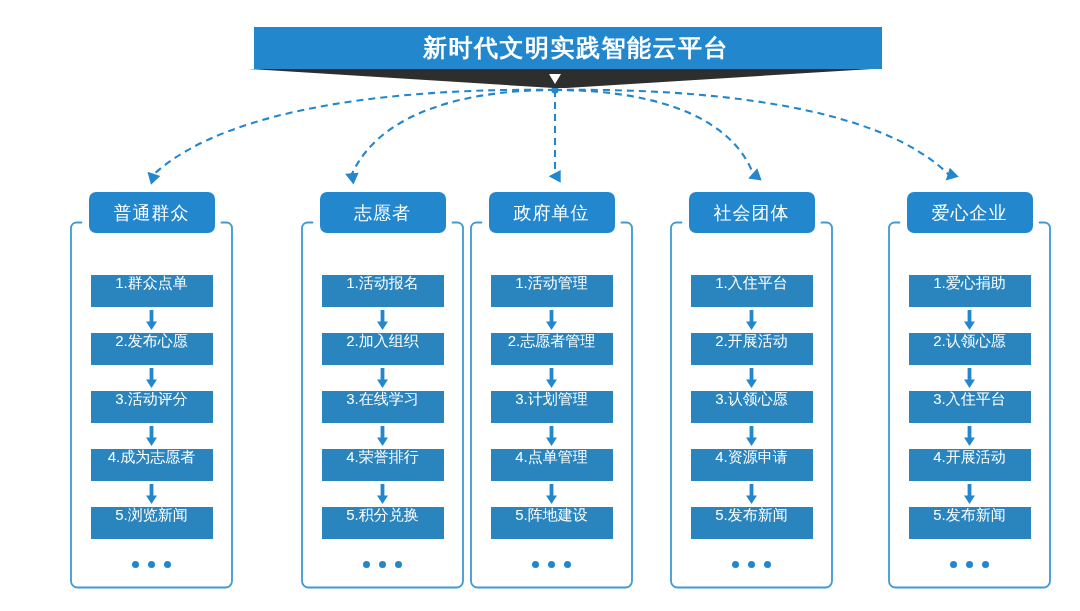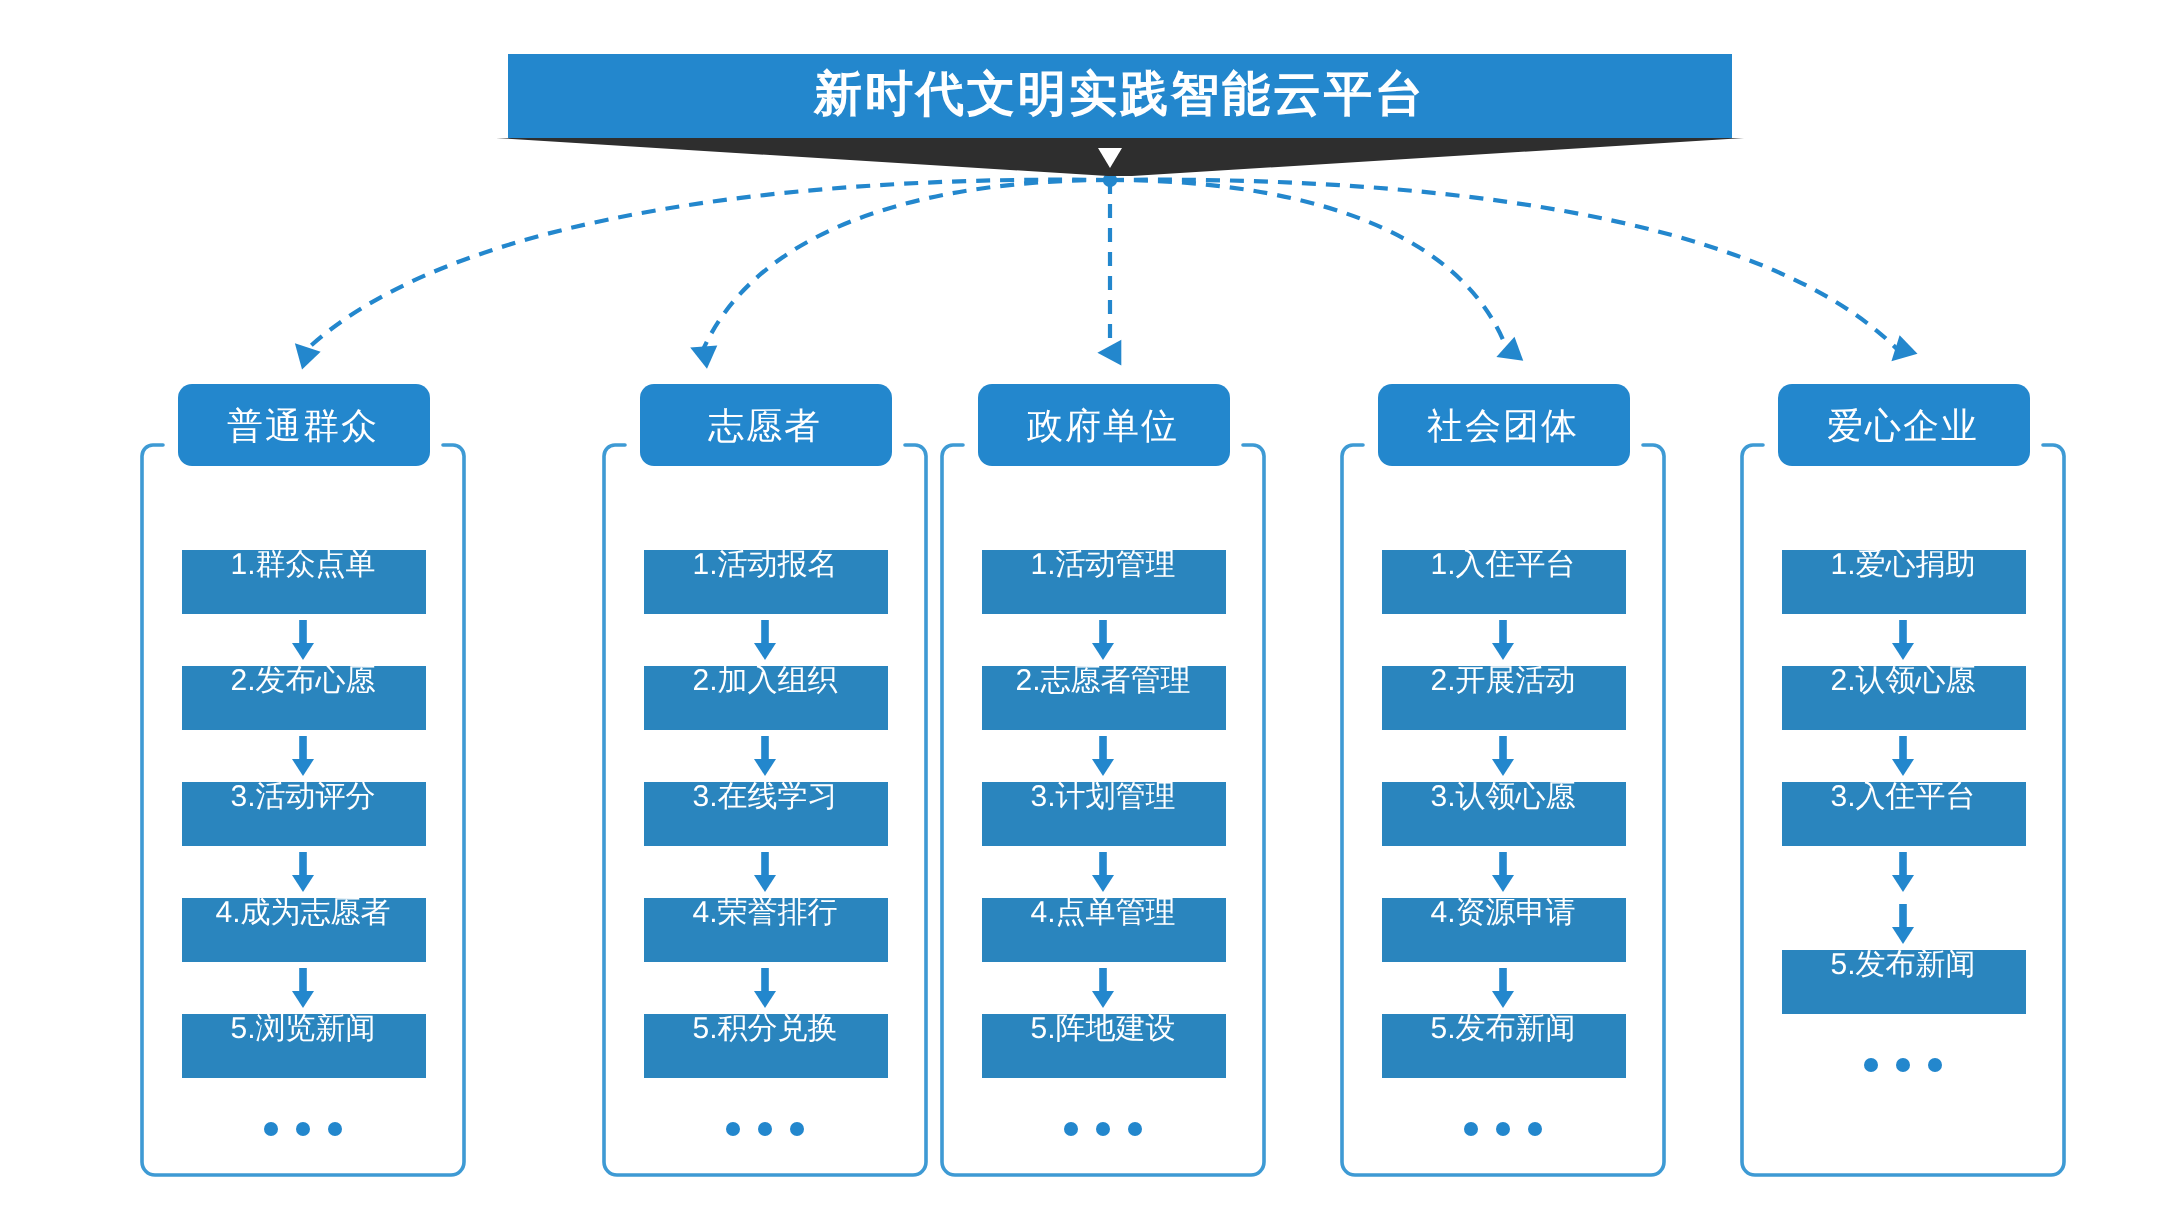--- a/index.html
+++ b/index.html
@@ -33,20 +33,21 @@
   }
   .title-bar {
     position: absolute;
     left: 0; top: 0;
     width: 612px;
     height: 42px;
     background: #2387cd;
     display: flex;
     align-items: center;
     justify-content: center;
+    padding-left: 16px;
   }
   .title-text {
     color: #ffffff;
     font-size: 24px;
     font-weight: bold;
     letter-spacing: 1.5px;
     line-height: 1;
     white-space: nowrap;
   }
 
@@ -412,21 +413,21 @@
         <div class="item-box">
           <span class="item-text">5.发布新闻</span>
         </div>
         <div class="ellipsis" title="...">
           <span class="dot"></span>
           <span class="dot"></span>
           <span class="dot"></span>
         </div>
       </div>
   </div>
-    <div class="column" style="left: 870px;">
+    <div class="column" style="left: 888px;">
     <svg class="card-outline" viewBox="0 0 163 384" aria-hidden="true">
       <path d="M11.5,17.5 L6.5,17.5 A5.5,5.5 0 0 0 1,23 L1,376 A6.5,6.5 0 0 0 7.5,382.5
                L155.5,382.5 A6.5,6.5 0 0 0 162,376 L162,23 A5.5,5.5 0 0 0 156.5,17.5 L151.5,17.5" fill="none" stroke="#3e9ad4" stroke-width="1.8" stroke-linecap="round"></path>
     </svg>
     <div class="col-header">
       <span class="col-header-text">爱心企业</span>
     </div>
     <div class="items">
         <div class="item-box">
           <span class="item-text">1.爱心捐助</span>
@@ -448,20 +449,23 @@
         </div>
         <div class="item-box">
           <span class="item-text">3.入住平台</span>
         </div>
         <div class="arrow-gap">
           <svg class="arrow-down" viewBox="0 0 11 20" aria-hidden="true">
             <rect x="3.6" y="0" width="3.8" height="12.5" fill="#2387cd"></rect>
             <path d="M0,11.5 L11,11.5 L5.5,20 Z" fill="#2387cd"></path>
           </svg>
         </div>
+        <div class="item-box">
+          <span class="item-text">4.开展活动</span>
+        </div>
         <div class="arrow-gap">
           <svg class="arrow-down" viewBox="0 0 11 20" aria-hidden="true">
             <rect x="3.6" y="0" width="3.8" height="12.5" fill="#2387cd"></rect>
             <path d="M0,11.5 L11,11.5 L5.5,20 Z" fill="#2387cd"></path>
           </svg>
         </div>
         <div class="item-box">
           <span class="item-text">5.发布新闻</span>
         </div>
         <div class="ellipsis" title="...">

